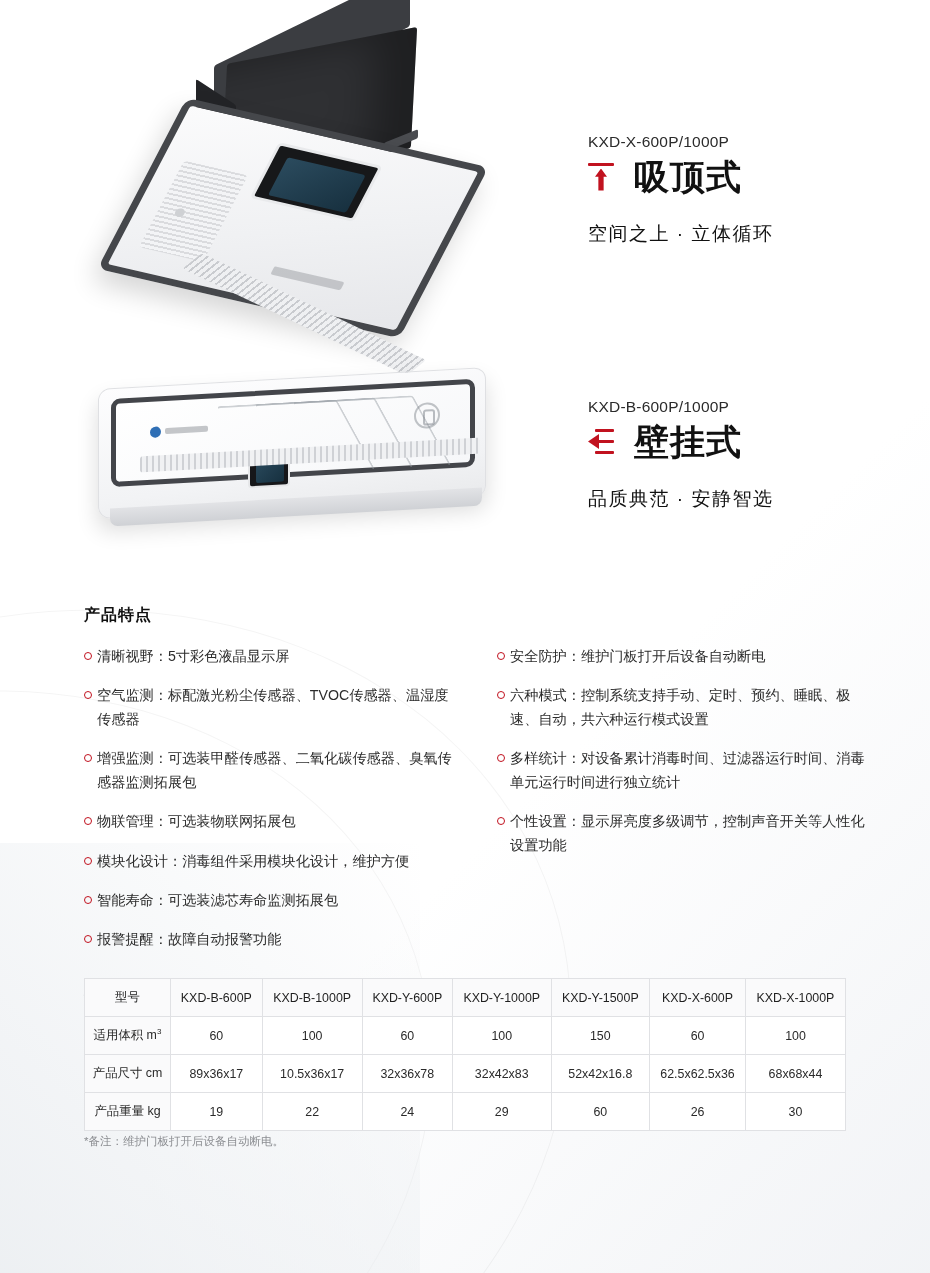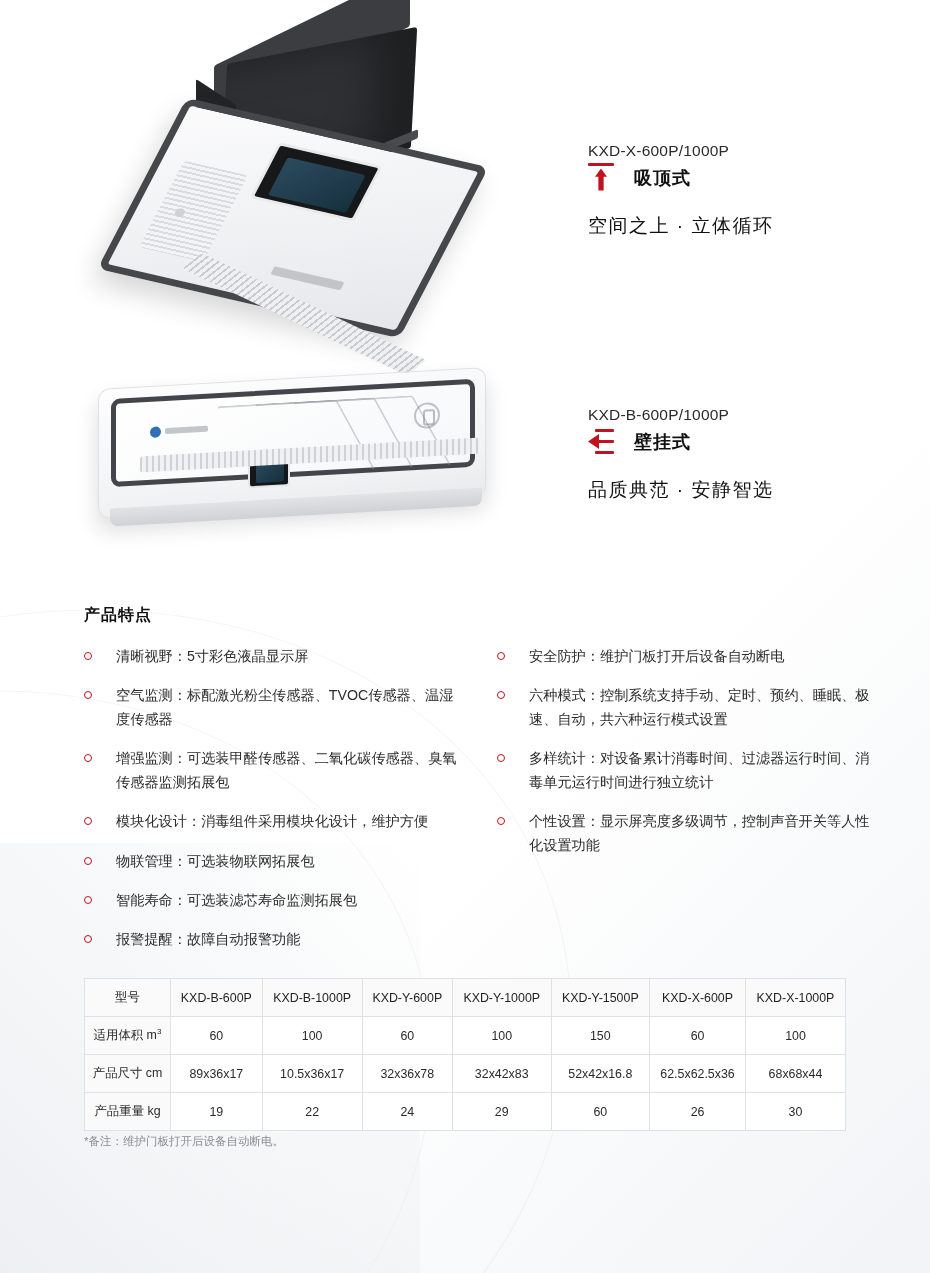--- a/index.html
+++ b/index.html
@@ -48,21 +48,21 @@
     position: relative;
   }
   .model-code {
     font-size: 15.5px;
     color: #2b2b2b;
     letter-spacing: .2px;
     margin-bottom: 3px;
   }
   .type-row { display: flex; align-items: center; gap: 12px; }
   .type-name {
-    font-size: 18px;
+    font-size: 35px;
     font-weight: bold;
     color: #111;
     letter-spacing: 1px;
     padding-left: 8px;
   }
   .tag-icon { width: 26px; height: 30px; position: relative; flex: none; }
   .tag-icon .bar {
     position: absolute; background: #c1121f; border-radius: 1px;
   }
   
@@ -219,21 +219,21 @@
     font-size: 16px; font-weight: bold; color: #111; letter-spacing: 1px;
   }
 
   
   .features {
     position: absolute; left: 84px; top: 645px; width: 790px;
     display: flex; gap: 36px;
   }
   .fcol { width: 377px; }
   .feat {
-    display: flex; align-items: flex-start; gap: 24px;
+    display: flex; align-items: flex-start; gap: 5px;
     margin-bottom: 16px;
     font-size: 14.2px; line-height: 1.65; color: #2c2c2c;
   }
   .feat .ring {
     flex: none; width: 8px; height: 8px; margin-top: 7px;
     border: 1.5px solid #c1121f; border-radius: 50%;
   }
   .feat .ftxt { flex: 1; }
 
   
@@ -351,25 +351,25 @@
       <div class="feat">
         <span class="ring"></span>
         <span class="ftxt">空气监测：标配激光粉尘传感器、TVOC传感器、温湿度传感器</span>
       </div>
       <div class="feat">
         <span class="ring"></span>
         <span class="ftxt">增强监测：可选装甲醛传感器、二氧化碳传感器、臭氧传感器监测拓展包</span>
       </div>
       <div class="feat">
         <span class="ring"></span>
+        <span class="ftxt">物联管理：可选装物联网拓展包</span>
+      </div>
+      <div class="feat">
+        <span class="ring"></span>
         <span class="ftxt">模块化设计：消毒组件采用模块化设计，维护方便</span>
-      </div>
-      <div class="feat">
-        <span class="ring"></span>
-        <span class="ftxt">物联管理：可选装物联网拓展包</span>
       </div>
       <div class="feat">
         <span class="ring"></span>
         <span class="ftxt">智能寿命：可选装滤芯寿命监测拓展包</span>
       </div>
       <div class="feat">
         <span class="ring"></span>
         <span class="ftxt">报警提醒：故障自动报警功能</span>
       </div>
     </div>

